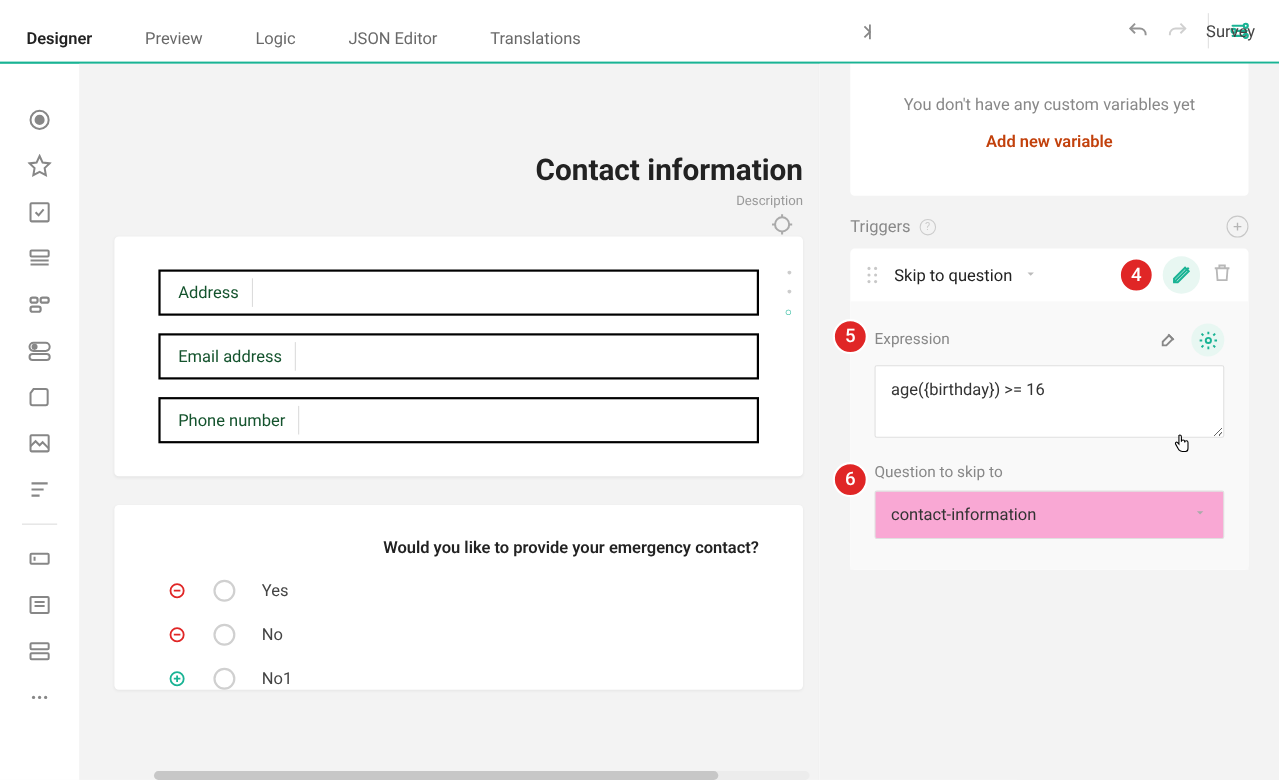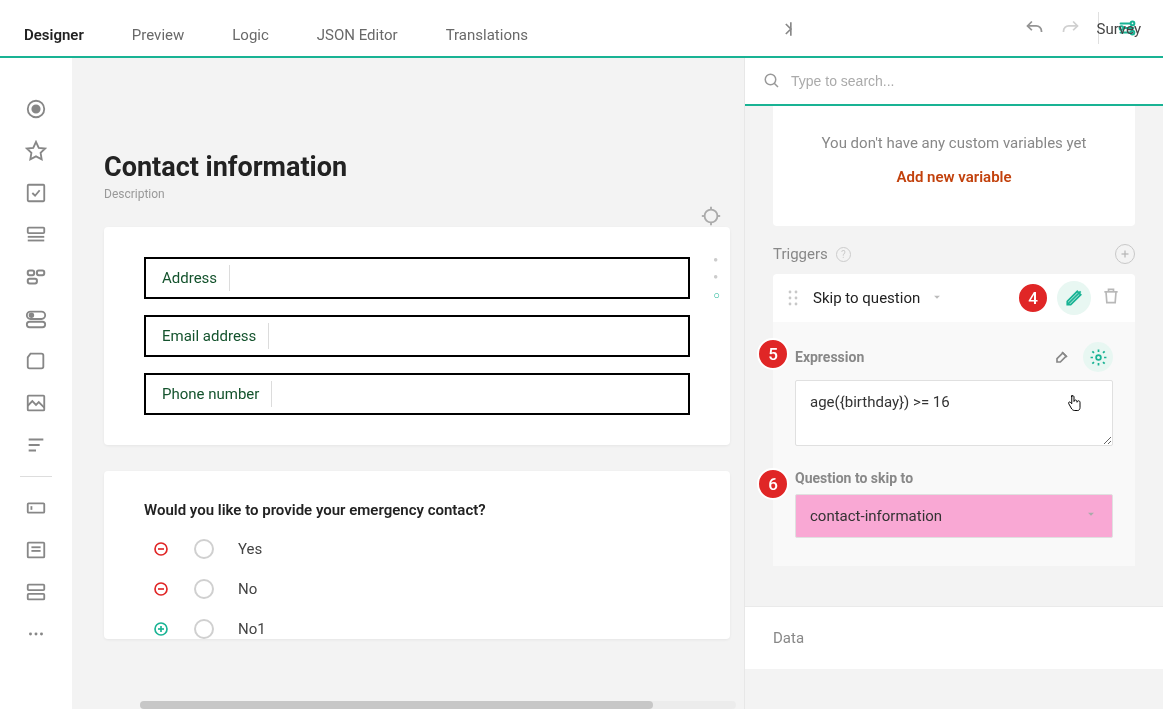--- a/index.html
+++ b/index.html
@@ -82,22 +82,23 @@
     .toolbox .tool-sep {
       height: 1px;
       background: #ddd;
       width: 32px;
       margin: 10px 0;
     }
     .workspace {
       flex: 1;
       background: #f3f3f3;
       overflow: hidden;
-      padding: 13px 14px 0 32px;
+      padding: 1px 14px 0 32px;
       position: relative;
+      text-align: right;
     }
     .workspace-inner {
       padding-top: 80px;
     }
     .page-title {
       font-size: 27px;
       font-weight: 700;
       color: #222;
     }
     .page-desc {
@@ -333,21 +334,20 @@
       position: relative;
     }
     .detail-label-row {
       display: flex;
       align-items: center;
       margin-bottom: 8px;
     }
     .detail-label {
       font-size: 14px;
       color: #888;
-      font-weight: bold;
     }
     .detail-label-row .icon-group {
       margin-left: auto;
       display: flex;
       gap: 6px;
     }
     .gear-icon-circ {
       width: 30px;
       height: 30px;
       border-radius: 50%;
@@ -648,27 +648,20 @@
       <div class="icon-btn" style="color:#888">
         <svg width="20" height="20" viewBox="0 0 24 24" fill="none" stroke="currentColor" stroke-width="2">
             <path d="M13 6l6 6-6 6"></path>
             <line x1="19" y1="4" x2="19" y2="20"></line>
           </svg>
       </div>
       <div class="spacer"></div>
       <div class="survey-label">Survey</div>
     </div>
 
-    <div class="search-row">
-      <svg width="18" height="18" viewBox="0 0 24 24" fill="none" stroke="#999" stroke-width="2">
-          <circle cx="10" cy="10" r="7"></circle>
-          <line x1="20" y1="20" x2="15" y2="15"></line>
-        </svg>
-      <input class="search-input" placeholder="Type to search..." style="">
-    </div>
 
     <div class="side-content">
       <div class="variables-box">
         <div class="msg">You don't have any custom variables yet</div>
         <div class="add-link">Add new variable</div>
       </div>
 
       <div class="triggers-header">
         <span class="t-label">Triggers</span>
         <span class="help-icon">?</span>
@@ -748,21 +741,20 @@
               <span class="caret">
                 <svg width="14" height="14" viewBox="0 0 24 24" fill="currentColor">
                     <path d="M7 10l5 5 5-5z"></path>
                   </svg>
               </span>
             </div>
           </div>
         </div>
       </div>
 
-      <div class="data-section">Data</div>
     </div>
   </div>
 </div>
 
 <span class="cursor-hand" style="left:1065px;top:393px">
   <svg width="18" height="20" viewBox="0 0 24 26" fill="#fff" stroke="#000" stroke-width="1.3">
       <path d="M9 3v11l-2-2c-1-1-3 0-2 2l4 7c1 1 2 2 4 2h4c2 0 3-2 3-4v-7c0-1-1-2-2-2s-2 1-2 2v-1c0-1-1-2-2-2s-2 1-2 2V5c0-1-1-2-2-2s-1 1-1 2z"></path>
     </svg>
 </span>
 

